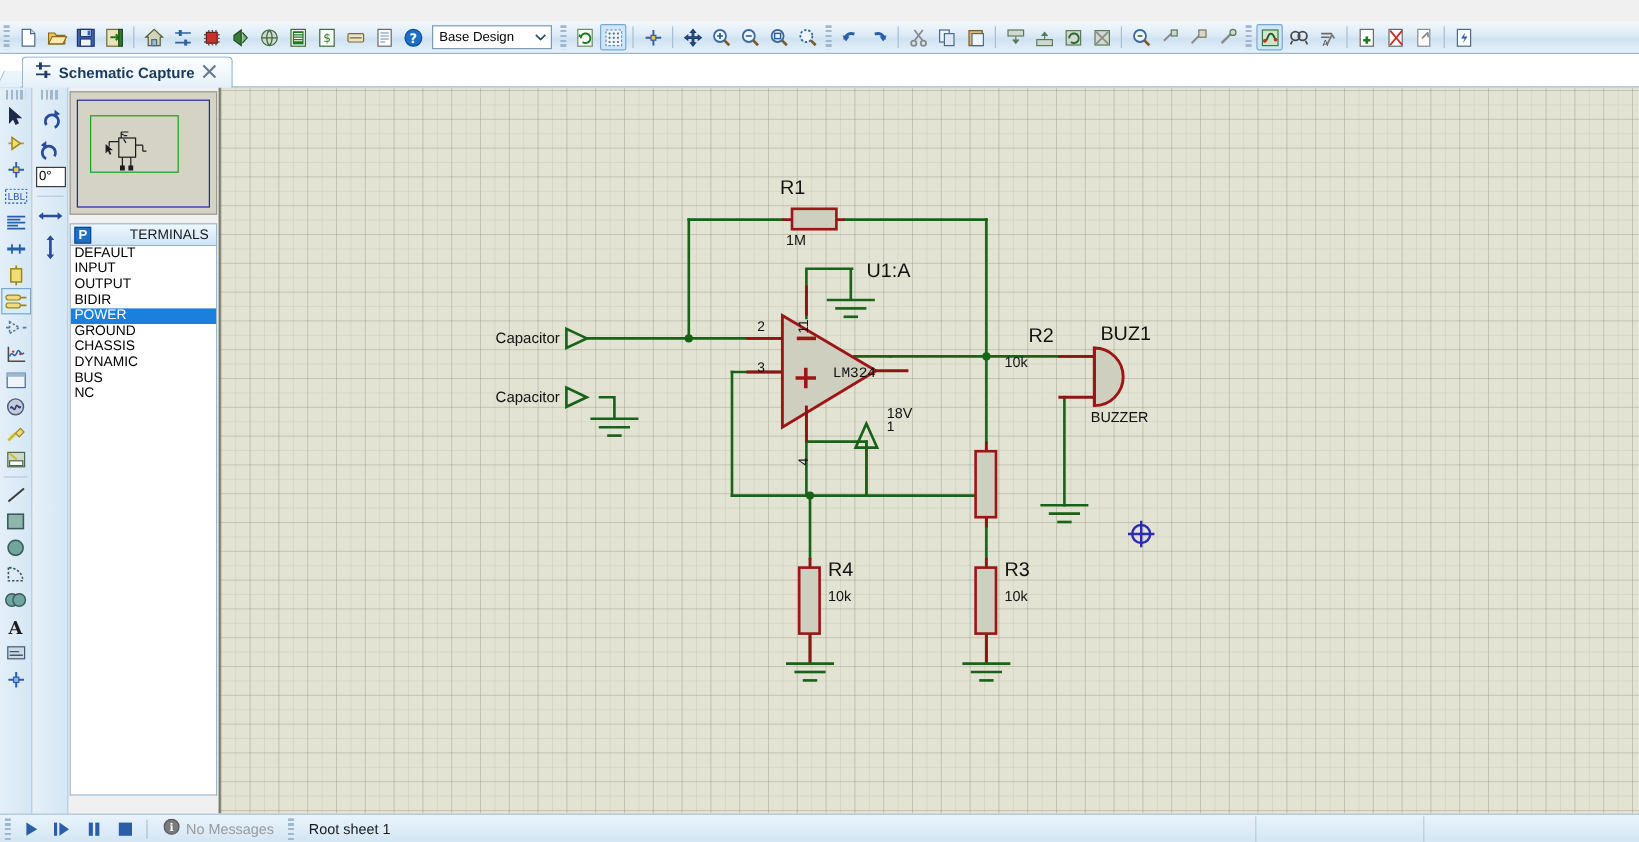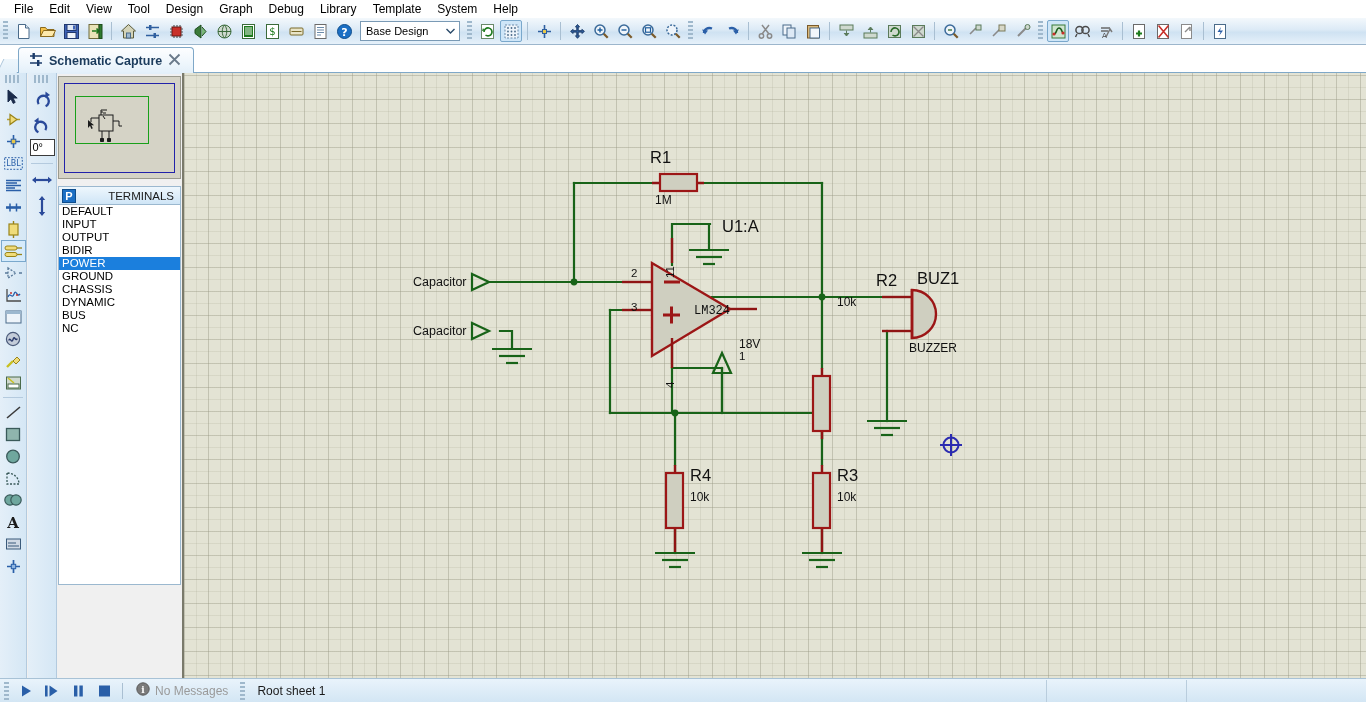--- a/index.html
+++ b/index.html
@@ -134,21 +134,21 @@
     width: 14px; height: 14px; margin-left: 3px;
     background: #1b6fc4; color: #fff; font-size: 11px; font-weight: bold;
     display: flex; align-items: center; justify-content: center;
     border: 1px solid #0e4d8c;
   }
   .term-header .ttitle {
     flex: 1; text-align: right; font-size: 11.5px; color: #1a1a1a; padding-right: 6px;
   }
   .term-list {
     border: 1px solid #9bb8cf; border-top: none;
-    background: #fff; height: 380px; overflow: hidden;
+    background: #fff; height: 458px; overflow: hidden;
   }
   .term-item {
     font-size: 11.5px; color: #000; padding: 0 0 0 3px; height: 13px; line-height: 13px;
     white-space: nowrap;
   }
   .term-item.sel { background: #1b7fdd; color: #ffffff; }
 
   
   .canvaswrap {
     position: absolute; left: 182px; top: 73px; width: 1264px; height: 605px;
@@ -197,33 +197,20 @@
   .lbl-sm  { font-size: 12px; color: #111; }
   .lbl-pin { font-size: 11.5px; color: #111; }
   .lbl-term { font-size: 12.5px; color: #111; }
   .rot90 { transform-origin: left top; transform: rotate(-90deg); }
 </style>
 </head>
 <body>
 
 <div id="app">
 
-  <div class="menubar">
-    <div class="mi">File</div>
-    <div class="mi">Edit</div>
-    <div class="mi">View</div>
-    <div class="mi">Tool</div>
-    <div class="mi">Design</div>
-    <div class="mi">Graph</div>
-    <div class="mi">Debug</div>
-    <div class="mi">Library</div>
-    <div class="mi">Template</div>
-    <div class="mi">System</div>
-    <div class="mi">Help</div>
-  </div>
 
   <div class="toolbar">
 
     <div class="tgrip"></div>
 
     <div class="tbtn">
       <svg width="17" height="17" viewBox="0 0 17 17">
           <path d="M3.5 1.5h7l3.5 3.5v10.5h-10.5z" fill="#fff" stroke="#4a6b8a"></path>
           <path d="M10.5 1.5v3.5h3.5" fill="#dce8f2" stroke="#4a6b8a"></path>
         </svg>
@@ -900,21 +887,21 @@
     <div class="sch-text lbl-sm" style="left:512px; top:231px;font-family:Liberation Mono, monospace;">LM324</div>
 
     <div class="sch-text lbl-pin" style="left:449px; top:194px;">2</div>
     <div class="sch-text lbl-pin" style="left:449px; top:228px;">3</div>
     <div class="sch-text lbl-pin" style="left:557px; top:277px;">1</div>
     <div class="sch-text lbl-pin rot90" style="left:482px; top:175px; transform:rotate(-90deg) translate(-30px,0);">11</div>
     <div class="sch-text lbl-pin rot90" style="left:482px; top:295px; transform:rotate(-90deg) translate(-20px,0);">4</div>
 
     <div class="sch-text lbl-sm" style="left:557px; top:264px;">18V</div>
 
-    <div class="sch-text lbl-big" style="left:694px; top:198px;">R2</div>
+    <div class="sch-text lbl-big" style="left:675px; top:198px;">R2</div>
     <div class="sch-text lbl-sm" style="left:655px; top:222px;">10k</div>
 
     <div class="sch-text lbl-big" style="left:655px; top:393px;">R3</div>
     <div class="sch-text lbl-sm" style="left:655px; top:417px;">10k</div>
 
     <div class="sch-text lbl-big" style="left:508px; top:393px;">R4</div>
     <div class="sch-text lbl-sm" style="left:508px; top:417px;">10k</div>
 
     <div class="sch-text lbl-big" style="left:735px; top:196px;">BUZ1</div>
     <div class="sch-text lbl-sm" style="left:727px; top:268px;">BUZZER</div>

